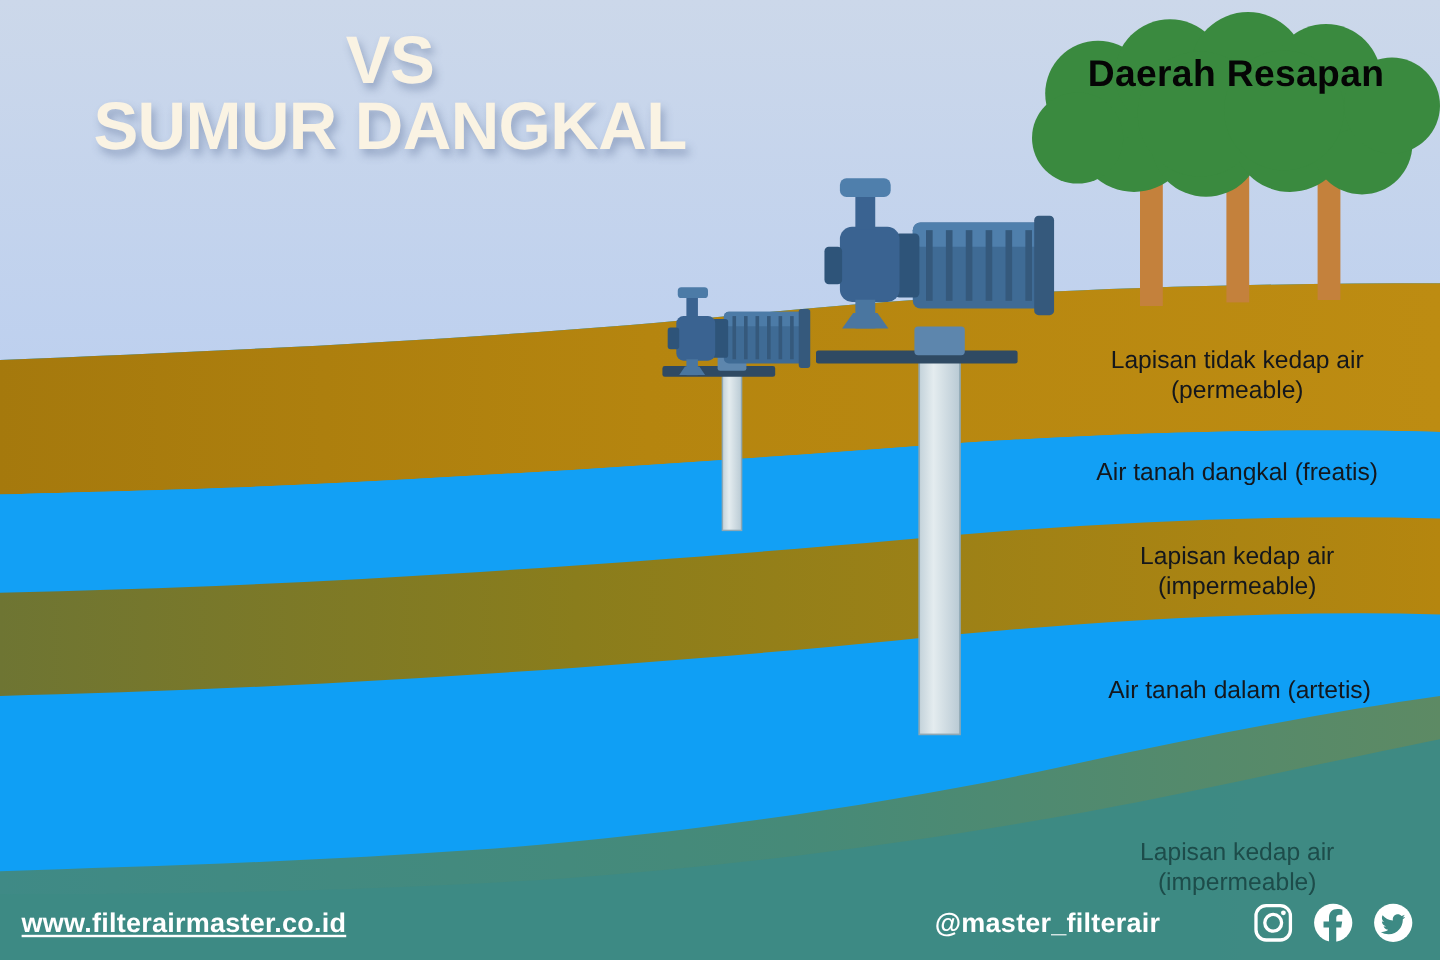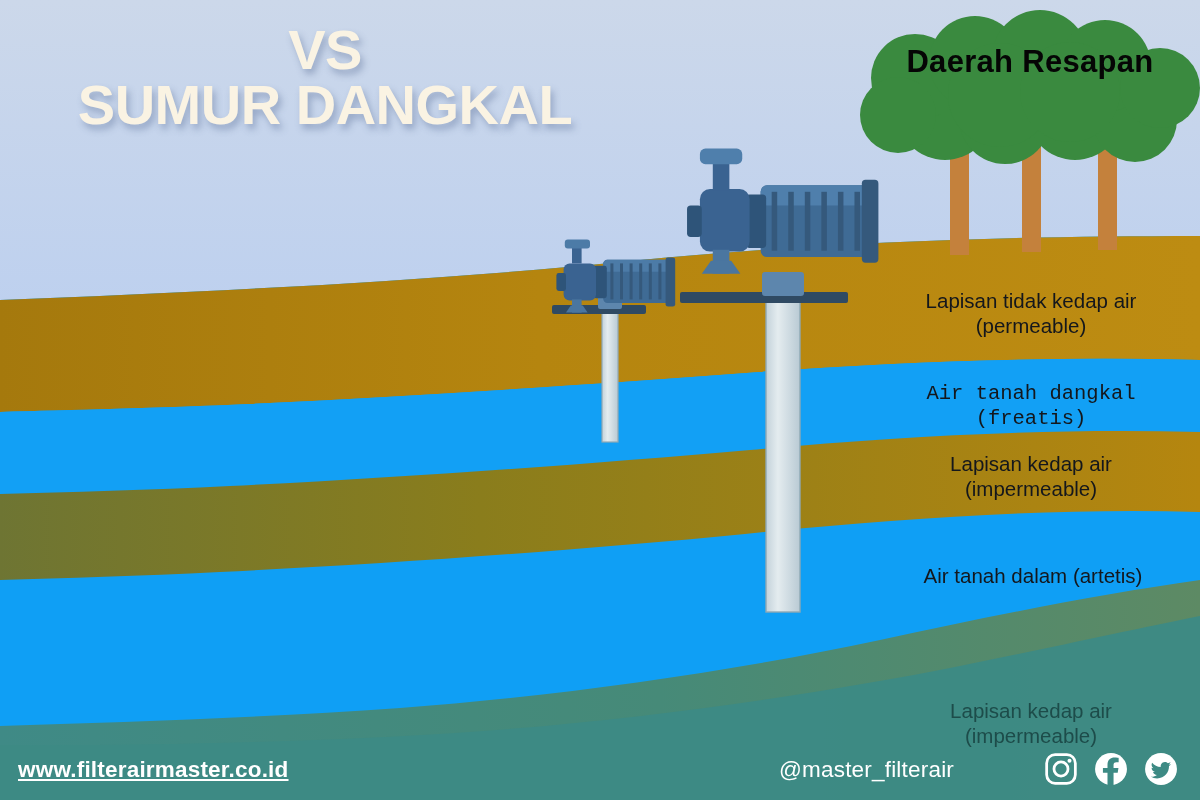--- a/index.html
+++ b/index.html
@@ -45,21 +45,21 @@
 
   
   #site-url{
     position:absolute;left:18px;top:757px;
     color:#ffffff;font-weight:bold;font-size:22.5px;letter-spacing:0.2px;
     user-select:none;
     text-decoration:underline;
   }
   #handle{
     position:absolute;left:779px;top:757px;
-    color:#ffffff;font-weight:normal;font-size:22.5px;letter-spacing:0.2px;
+    color:#ffffff;font-weight:bold;font-size:22.5px;letter-spacing:0.2px;
     user-select:none;
   }
   #social{position:absolute;left:1044px;top:752px;display:flex;gap:16px;align-items:center;}
   #social .ic{width:34px;height:34px;display:block;}
 
   
   #logo{position:absolute;left:28px;top:638px;width:340px;height:110px;}
   #logo-word{
     position:absolute;left:92px;top:-4px;
     color:#ffffff;font-size:58px;font-weight:300;letter-spacing:1.5px;
@@ -220,21 +220,21 @@
   <div id="title">
     <span class="ln">VS</span>
     <span class="ln">SUMUR DANGKAL</span>
   </div>
 
   <div id="lbl-daerah">Daerah Resapan</div>
 
   <div class="strata-label" style="left:872px;top:288px;width:318px;">Lapisan tidak kedap air
 (permeable)</div>
 
-  <div class="strata-label" style="left:866px;top:381px;width:330px;font-family:Liberation Mono, monospace;">Air tanah dangkal (freatis)</div>
+  <div class="strata-label" style="left:866px;top:381px;width:330px;">Air tanah dangkal (freatis)</div>
 
   <div class="strata-label" style="left:872px;top:451px;width:318px;">Lapisan kedap air
 (impermeable)</div>
 
   <div class="strata-label" style="left:872px;top:563px;width:322px;">Air tanah dalam (artetis)</div>
 
   <div class="strata-label soft" style="left:872px;top:698px;width:318px;">Lapisan kedap air
 (impermeable)</div>
 
 

